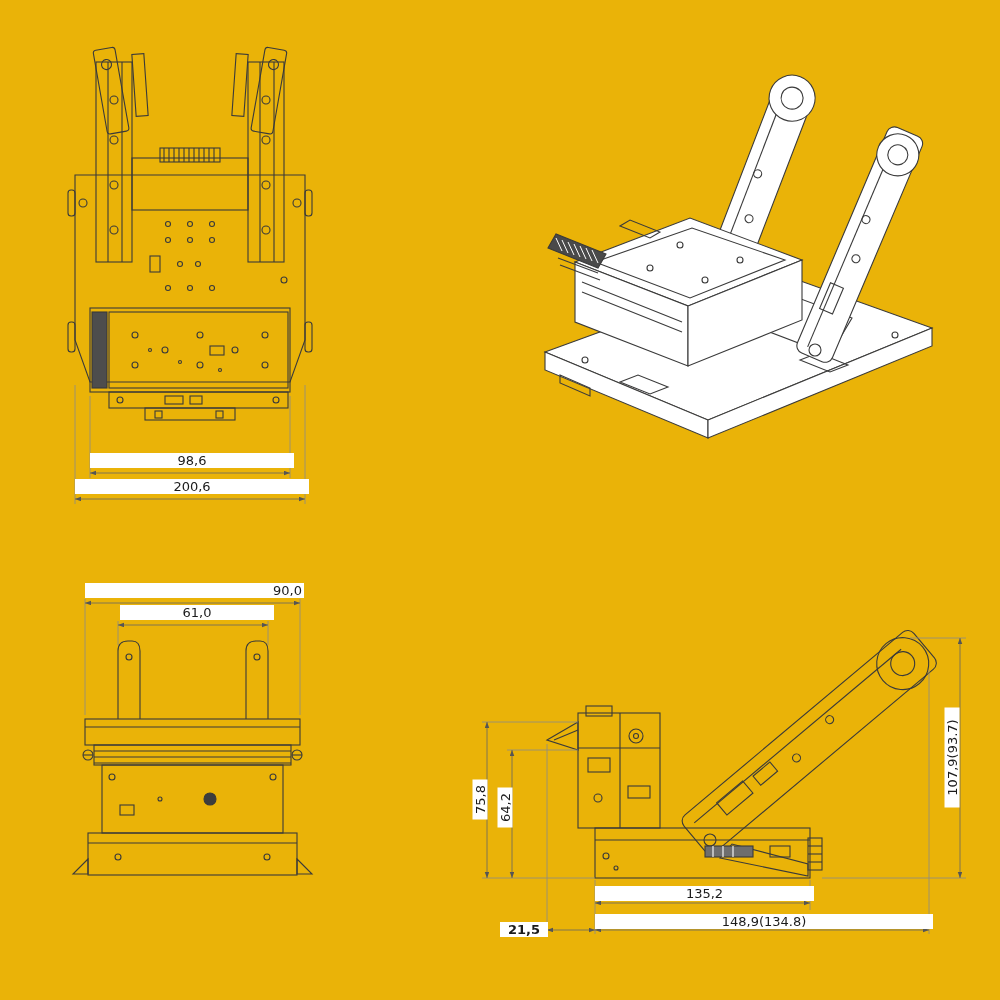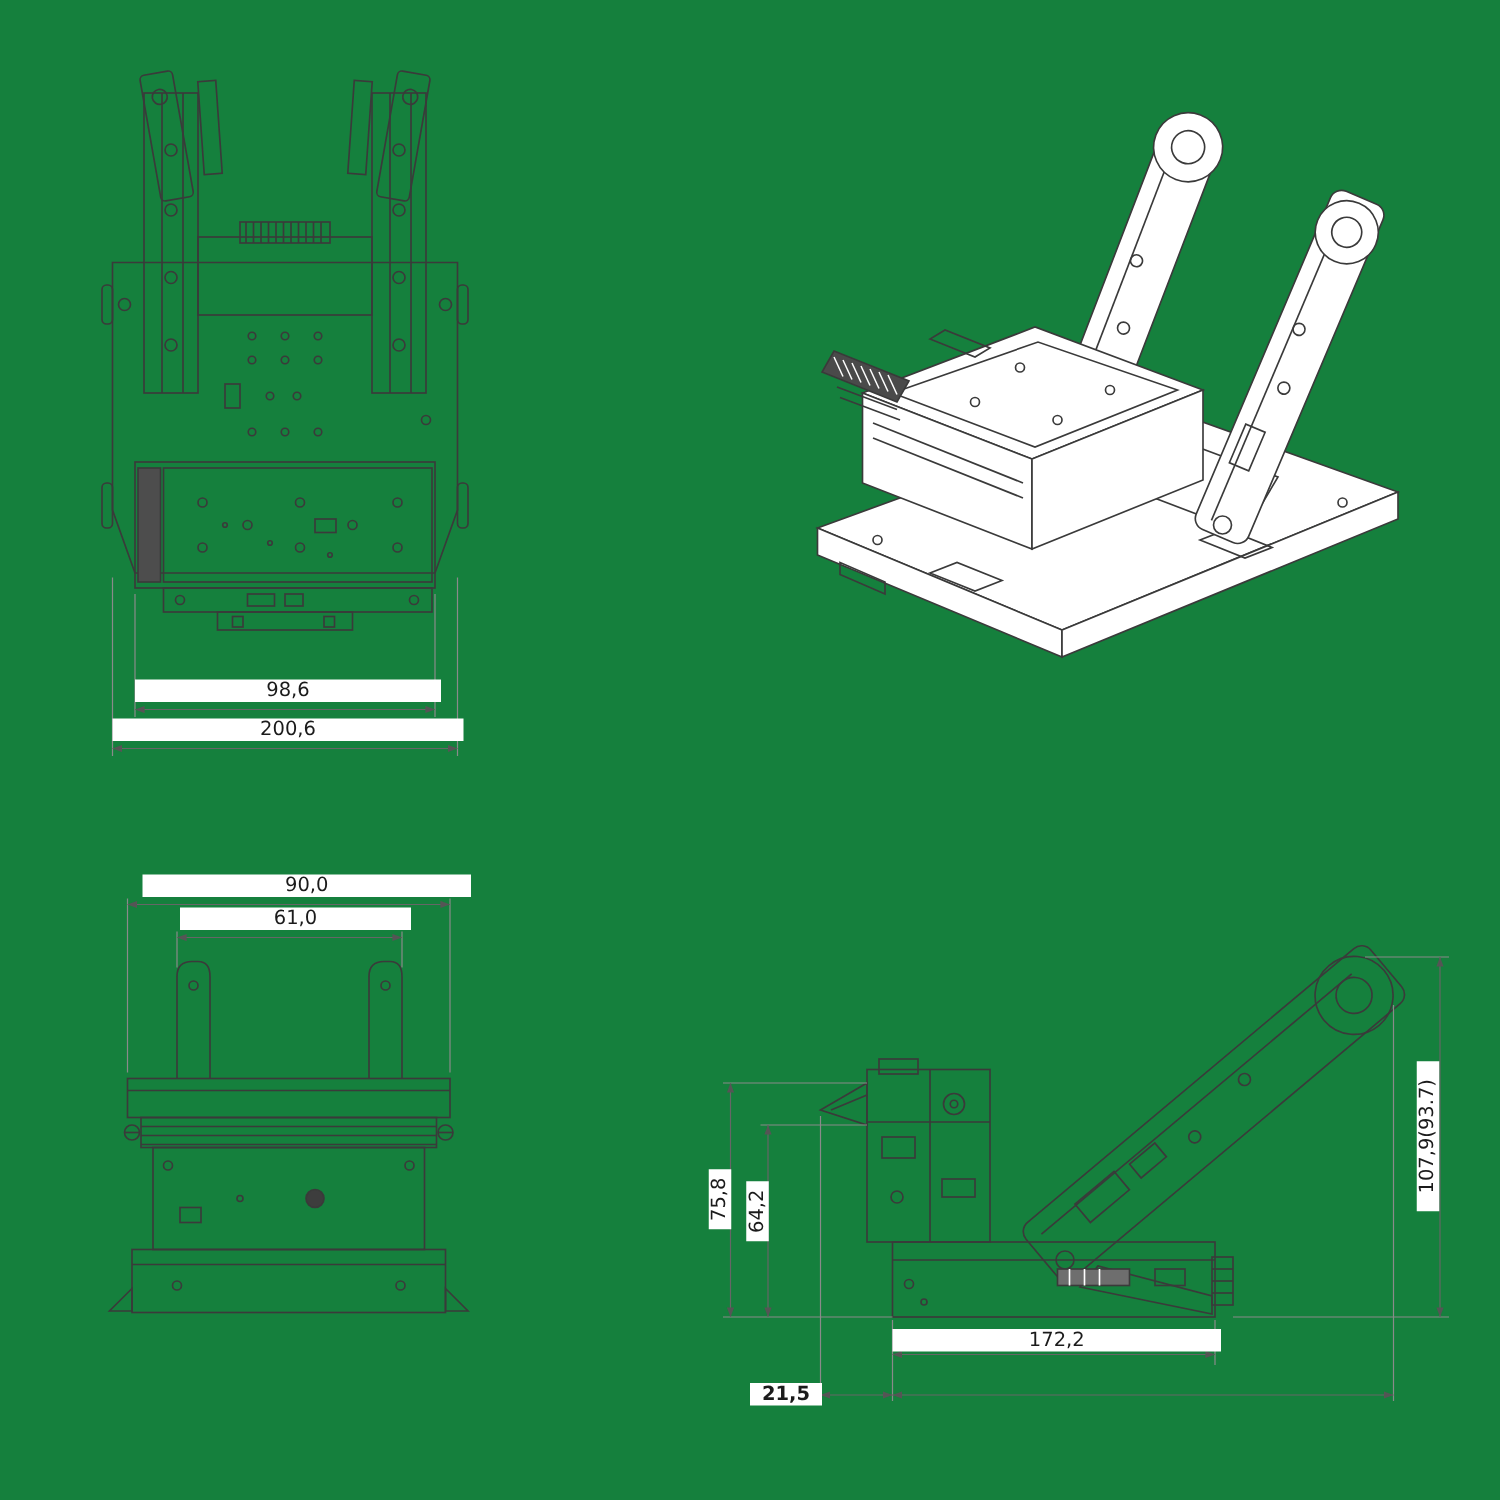--- a/index.html
+++ b/index.html
@@ -1,16 +1,16 @@
 <!DOCTYPE html>
 <html><head>
 <meta charset="utf-8">
 <style>
   html,body{margin:0;padding:0;background:#fff;}
-  .canvas{position:relative;width:1000px;height:1000px;background:#15803d;overflow:hidden;
+  .canvas{position:relative;width:1000px;height:1000px;background:#eab308;overflow:hidden;
           font-family:"DejaVu Sans", sans-serif;}
   .view{position:absolute;}
   svg{display:block;}
   .dim{position:absolute;font-size:13px;color:#1b1b1b;text-align:center;
        background:#ffffff;line-height:15px;white-space:nowrap;padding:0 2px;}
   .dim-v{transform:rotate(-90deg);transform-origin:center;}
 </style>
 </head>
 <body>
 
@@ -252,21 +252,21 @@
         <circle cx="100" cy="224" r="2"></circle>
 
         <rect x="28" y="258" width="209" height="42"></rect>
         <line x1="28" y1="268" x2="237" y2="268"></line>
         <circle cx="58" cy="282" r="3"></circle>
         <circle cx="207" cy="282" r="3"></circle>
         <path d="M28,284 L13,299 H28 Z"></path>
         <path d="M237,284 L252,299 H237 Z"></path>
       </g>
     </svg>
-    <div class="dim" style="left:35px;width:215px;top:8px;">90,0</div>
+    <div class="dim" style="left:25px;width:215px;top:8px;text-align:right;">90,0</div>
     <div class="dim" style="left:60px;width:150px;top:30px;">61,0</div>
   </div>
 
   <div class="view" style="left:470px;top:618px;width:510px;height:340px;">
     <svg width="510" height="340" viewBox="0 0 510 340">
       <defs>
         <marker id="arD" markerWidth="9" markerHeight="8" refX="8" refY="3" orient="auto-start-reverse">
           <path d="M0,0L8,3L0,6Z" fill="#555"></path>
         </marker>
       </defs>
@@ -333,17 +333,18 @@
         <line x1="340" y1="262" x2="340" y2="292"></line>
         <line x1="459" y1="52" x2="459" y2="316"></line>
         <line x1="125" y1="285" x2="340" y2="285" stroke="#666" marker-start="url(#arD)" marker-end="url(#arD)"></line>
         <line x1="77" y1="312" x2="125" y2="312" stroke="#666" marker-start="url(#arD)" marker-end="url(#arD)"></line>
         <line x1="125" y1="312" x2="459" y2="312" stroke="#666" marker-start="url(#arD)" marker-end="url(#arD)"></line>
       </g>
     </svg>
     <div class="dim dim-v" style="left:-10px;top:174px;width:36px;">75,8</div>
     <div class="dim dim-v" style="left:15px;top:182px;width:36px;">64,2</div>
     <div class="dim dim-v" style="left:432px;top:132px;width:96px;">107,9(93.7)</div>
-    <div class="dim" style="left:125px;width:215px;top:268px;">172,2</div>
+    <div class="dim" style="left:125px;width:215px;top:268px;">135,2</div>
     <div class="dim" style="left:30px;width:44px;top:304px;font-weight:bold;">21,5</div>
+    <div class="dim" style="left:125px;width:334px;top:296px;">148,9(134.8)</div>
   </div>
 
 </div>
 
 </body></html>

